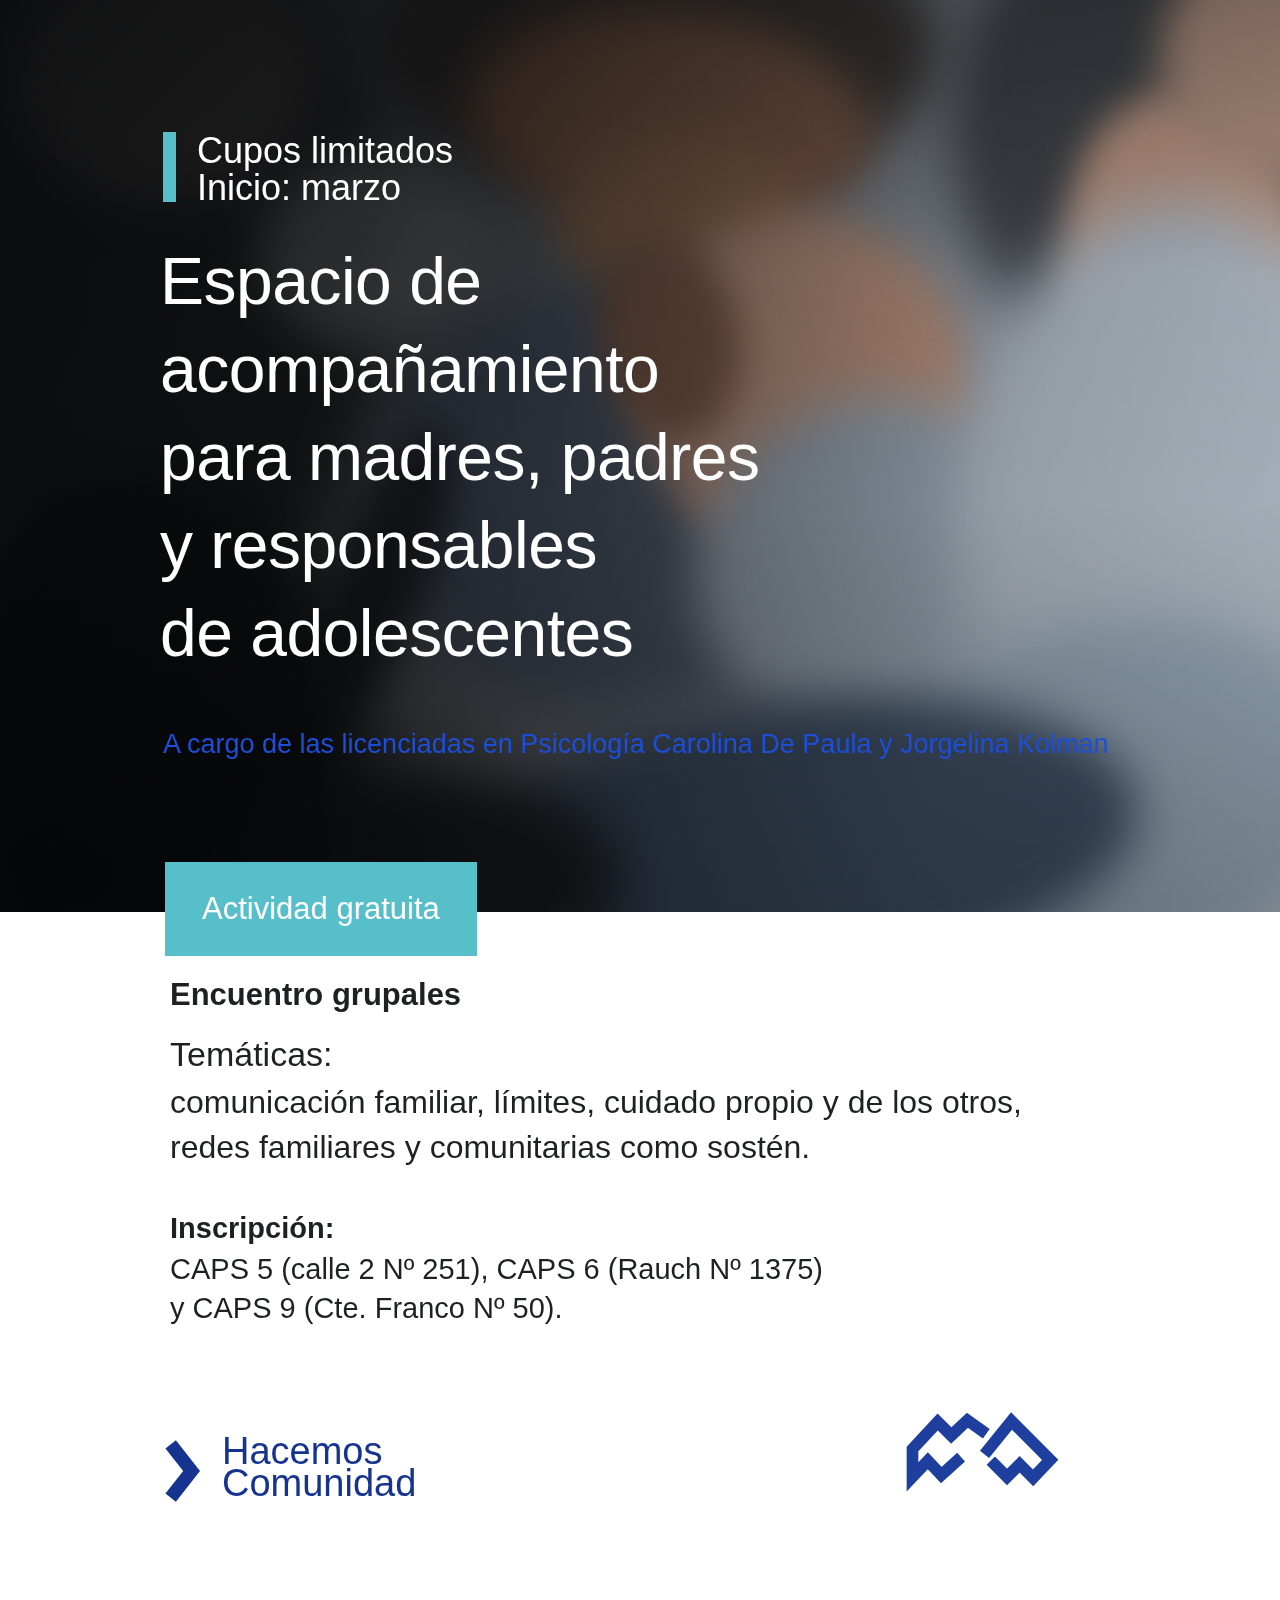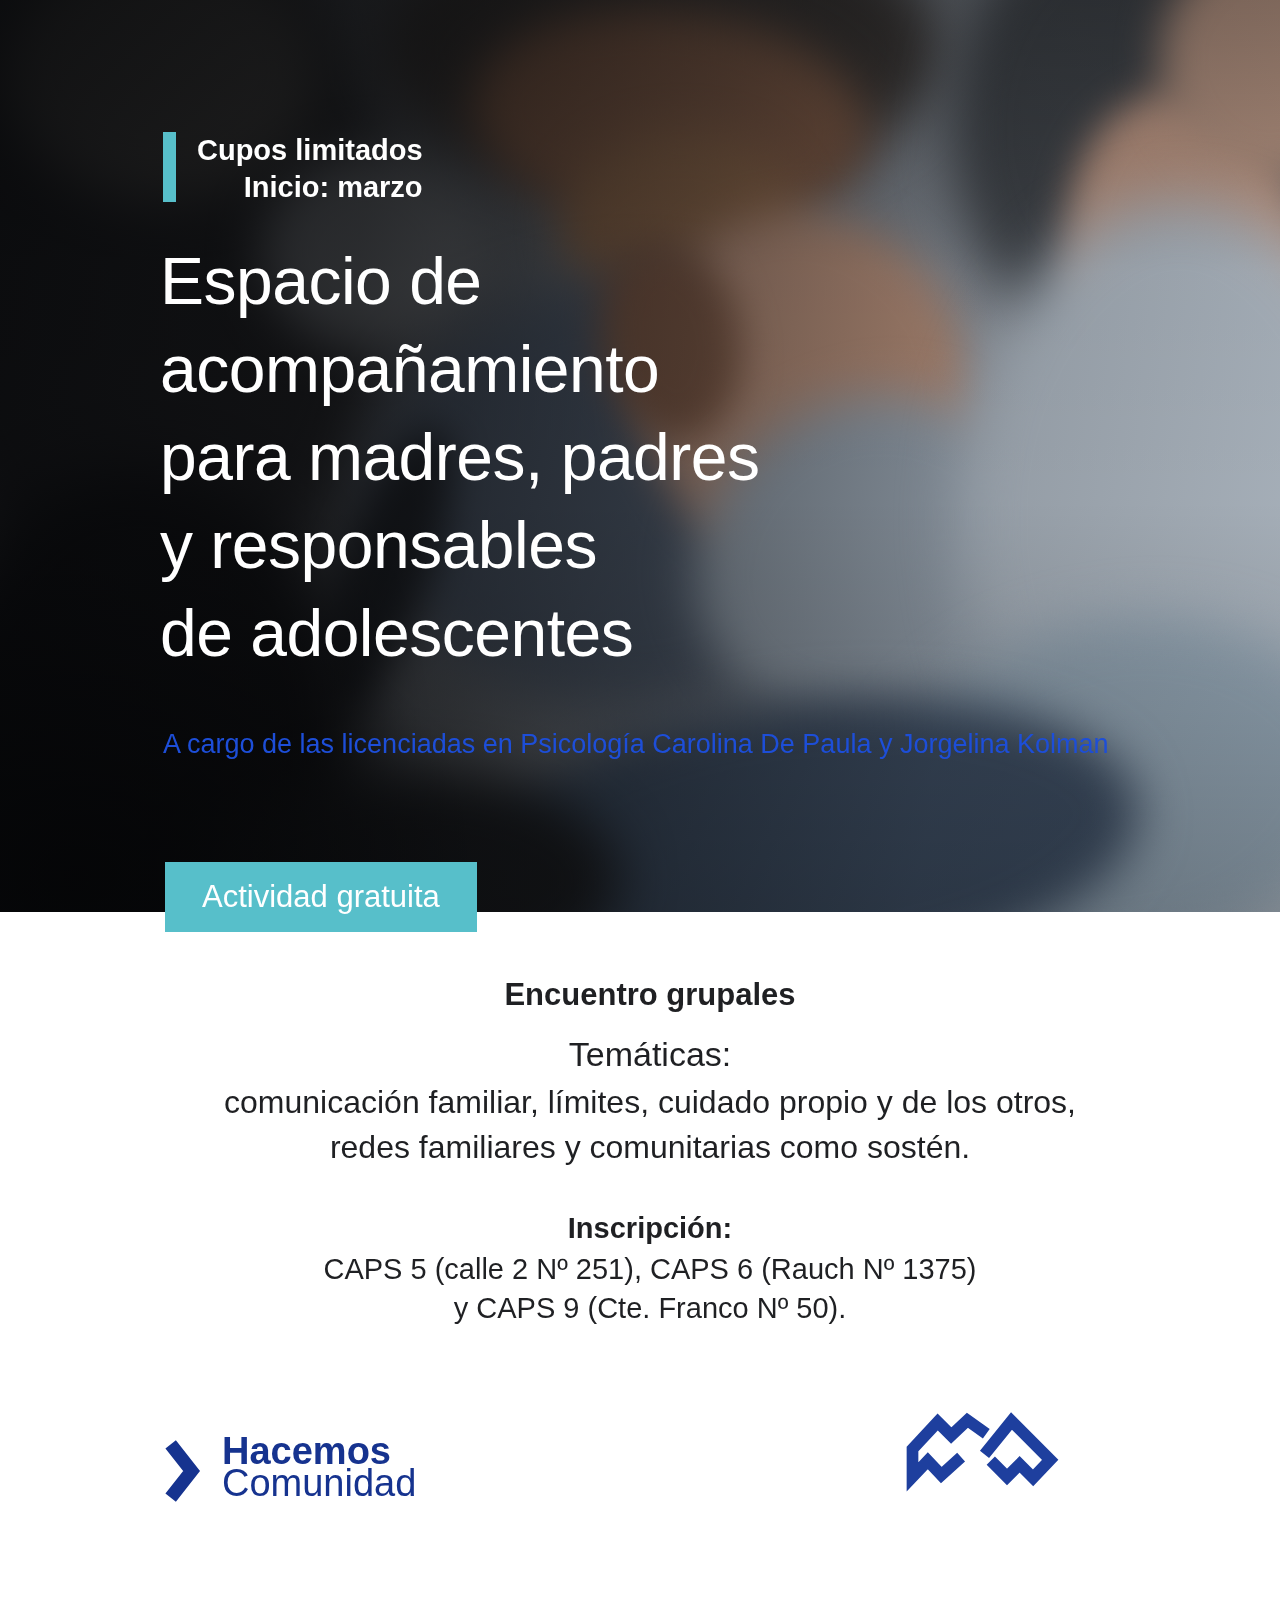--- a/index.html
+++ b/index.html
@@ -35,49 +35,49 @@
   .photo-overlay{
     position:absolute;left:0;top:0;width:100%;height:100%;
     background:
       linear-gradient(98deg,rgba(5,6,8,0.82) 0%,rgba(7,8,10,0.70) 28%,rgba(12,14,17,0.48) 52%,rgba(20,23,28,0.22) 74%,rgba(28,32,38,0.10) 100%),
       radial-gradient(620px 480px at 6% 96%,rgba(0,0,0,0.85) 0%,rgba(0,0,0,0) 65%),
       linear-gradient(180deg,rgba(0,0,0,0.28) 0%,rgba(0,0,0,0.02) 30%,rgba(0,0,0,0) 55%,rgba(0,0,0,0.22) 100%);
   }
   
   .top-note{position:absolute;left:163px;top:132px;display:flex;gap:21px;z-index:5;}
   .top-note .bar{width:13px;height:70px;background:#57bfca;}
-  .top-note .lines{color:#ffffff;font-weight:bold;font-size:29px;line-height:37px;padding-top:0;text-align:right;}
+  .top-note .lines{color:#ffffff;font-weight:normal;font-size:36px;line-height:37px;padding-top:0;}
   .top-note .lines span{display:block;}
   .hero-title{
     position:absolute;left:160px;top:237px;z-index:5;margin:0;
     color:#ffffff;font-size:66px;font-weight:normal;line-height:88px;
     letter-spacing:-0.5px;white-space:pre-line;
   }
   .hero-subtitle{
     position:absolute;left:163px;top:727px;z-index:5;margin:0;
     color:#1d4ed8;font-size:27px;font-weight:400;line-height:34px;
   }
   .free-badge{
     position:absolute;left:165px;top:862px;z-index:6;height:70px;
     background:#57bfca;color:#ffffff;font-size:31px;
-    display:flex;align-items:center;padding:0 37px;
+    display:flex;align-items:center;padding:12px 37px;
   }
   
   .content{position:absolute;left:0;top:912px;width:1280px;height:688px;background:#ffffff;color:#1f2023;}
-  .content .inner{padding:64px 150px 0 170px;text-align:center;}
+  .content .inner{padding:64px 150px 0 170px;}
   .details-heading{font-size:31px;line-height:38px;font-weight:bold;margin:0 0 20px 0;}
   .topics-label{font-size:34px;line-height:40px;font-weight:normal;margin:0 0 6px 0;}
   .topics-text{font-size:32px;line-height:45px;margin:0;white-space:pre-line;}
   .registration-label{font-size:29px;line-height:36px;font-weight:bold;margin:40px 0 4px 0;}
   .registration-text{font-size:29px;line-height:39px;margin:0;white-space:pre-line;}
   
   .brand-left{position:absolute;left:164px;top:1432px;display:flex;gap:20px;align-items:flex-start;}
   .brand-left svg{margin-top:5px;display:block;}
   .brand-name{color:#16338f;font-size:38px;line-height:32px;padding-top:3px;}
-  .brand-name .l1{display:block;font-weight:700;}
+  .brand-name .l1{display:block;font-weight:400;}
   .brand-name .l2{display:block;font-weight:normal;}
   .brand-right{position:absolute;left:850px;top:1404px;width:260px;text-align:center;}
   .brand-right svg{display:block;margin:0 auto;}
   .muni-caption{margin-top:6px;display:flex;justify-content:center;gap:0.30em;color:#1c3f9b;font-size:32px;line-height:34px;}
   .muni-caption .name{font-weight:bold;}
 </style>
 </head>
 <body>
 
 <div class="poster">

